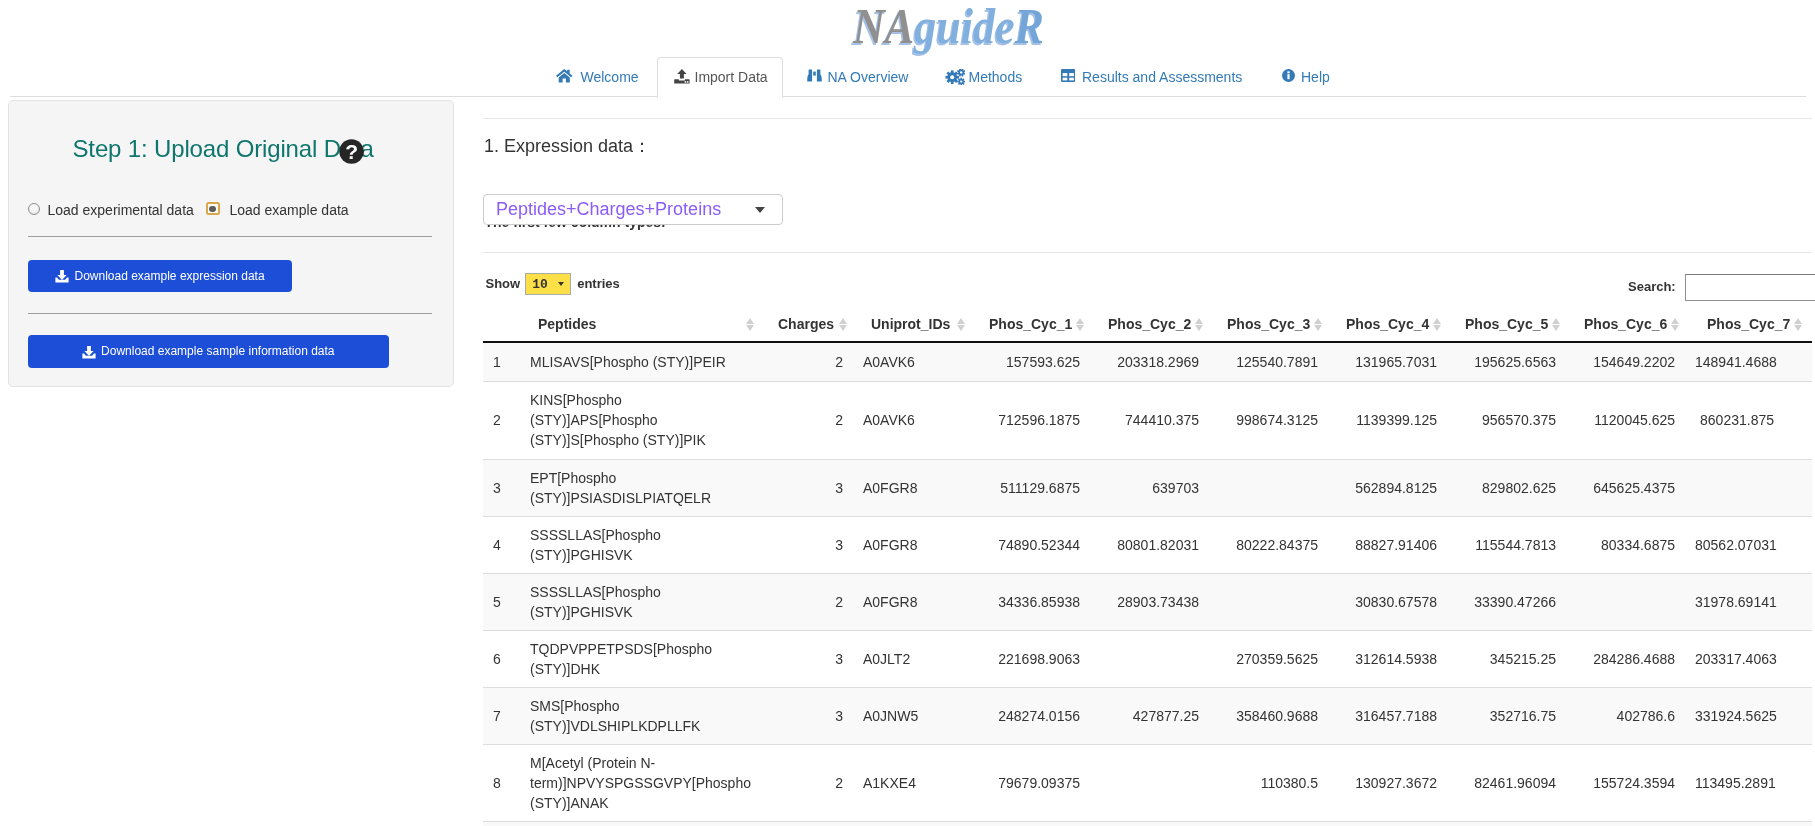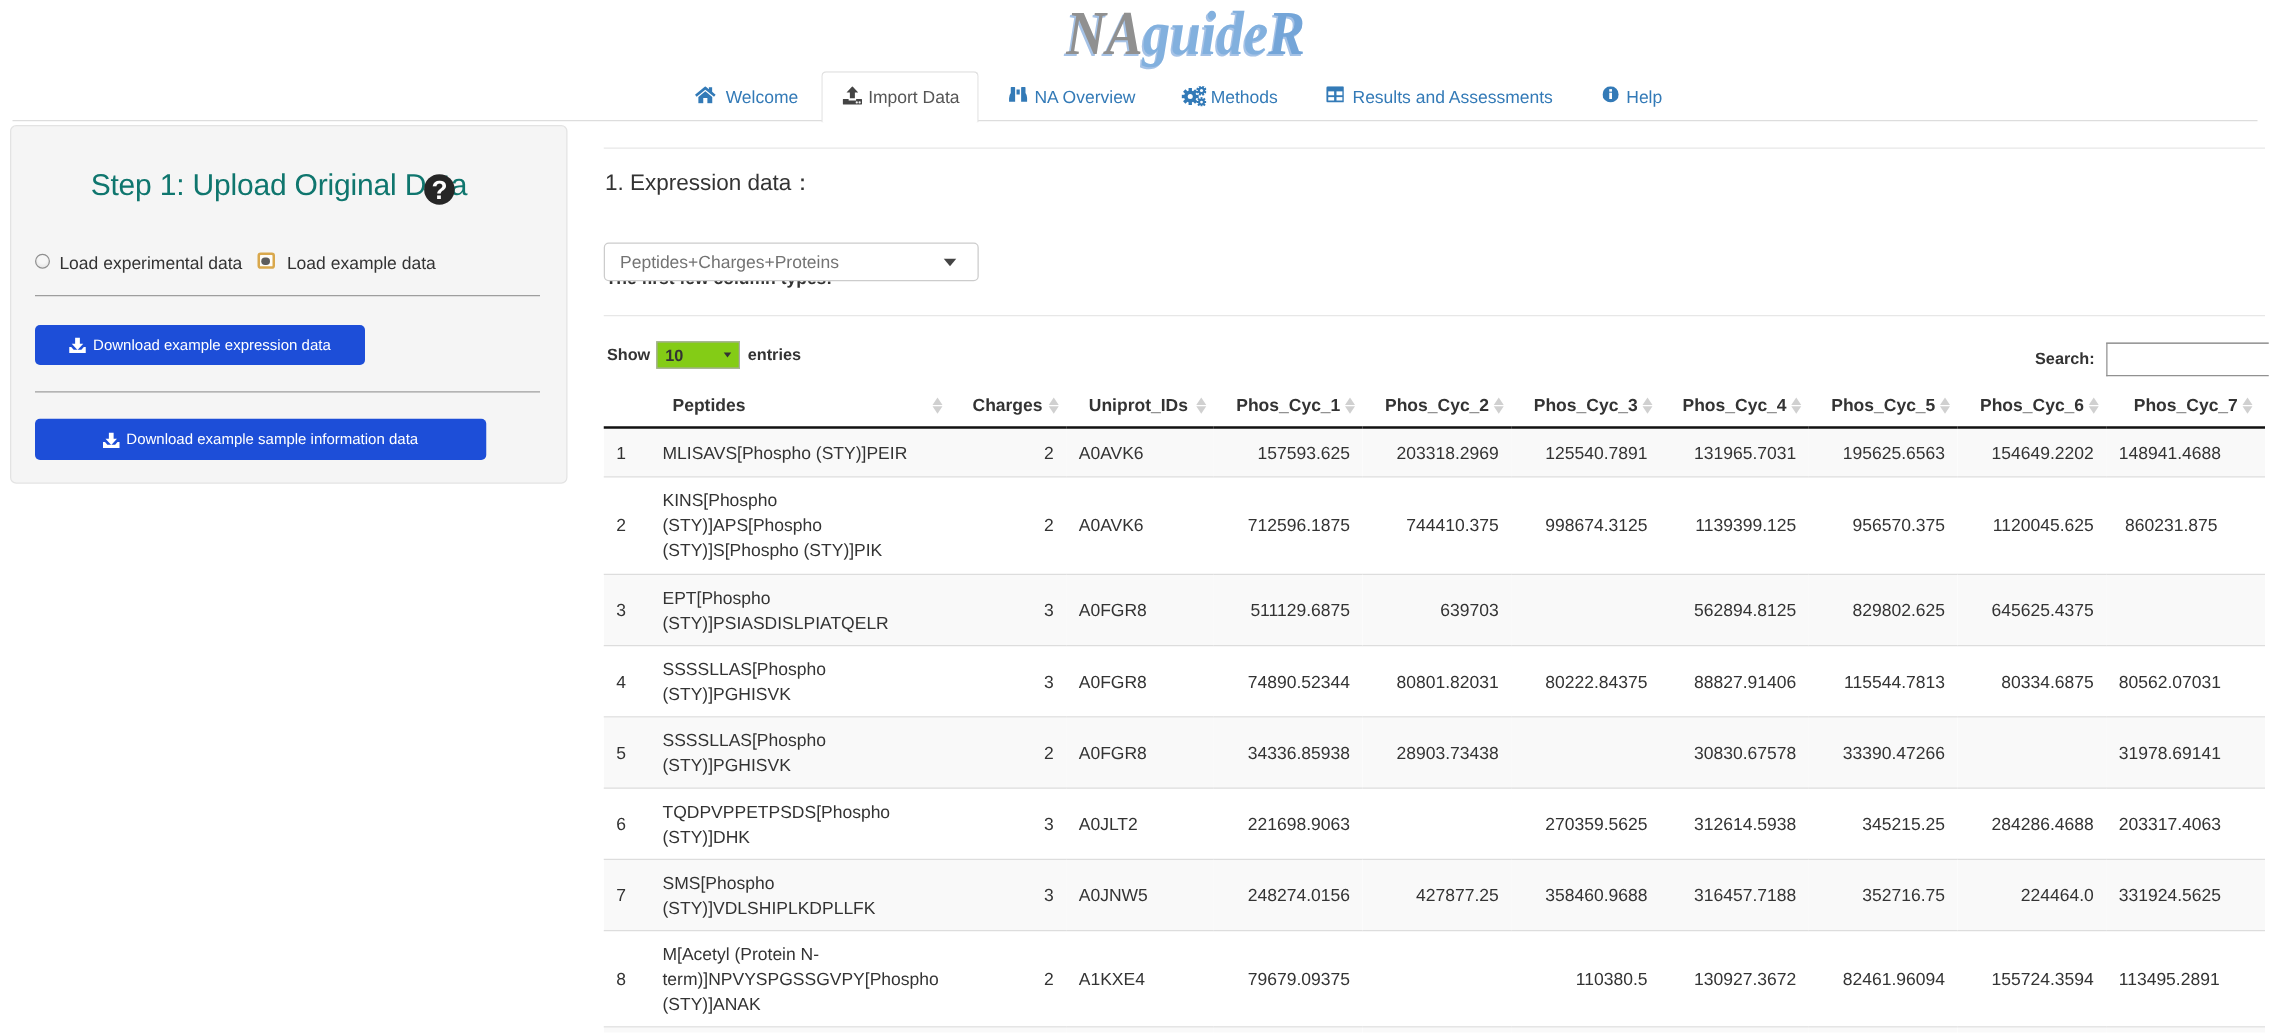--- a/index.html
+++ b/index.html
@@ -31,29 +31,29 @@
 .bluebtn { position:absolute; left:27.8px; height:32.5px; background:#1d4ed8; border-radius:4px;
   color:#fff; font-size:12px; display:flex; align-items:center; justify-content:center; }
 .bluebtn svg { margin-right:5px; position:relative; top:1px; }
 
 
 #topline { position:absolute; left:483px; top:118px; width:1329px; height:1px; background:#e7e7e7; }
 #h1e { position:absolute; left:484px; top:135.5px; font-size:18px; line-height:20px; color:#333; }
 #lab1 { position:absolute; left:484.5px; top:166.5px; font-size:14px; font-weight:bold; line-height:20px;margin-top:45px; }
 #selbox { position:absolute; left:483px; top:194px; width:298px; height:29px; border:1px solid #ccc;
   border-radius:4px; background:#fff; }
-#selbox span { position:absolute; left:12px; top:0; line-height:29px; font-size:14px; color:#737373; }
+#selbox span { position:absolute; left:12px; top:0; line-height:29px; font-size:18px; color:#8b5cf6; }
 #selbox .car { position:absolute; right:17px; top:11.5px; width:0; height:0;
   border-left:5.5px solid transparent; border-right:5.5px solid transparent; border-top:6.5px solid #444; }
 #hr2 { position:absolute; left:483px; top:251.5px; width:1329px; height:1px; background:#e7e7e7; }
 
 #showrow { position:absolute; left:485.5px; top:273px; height:21.5px; display:flex; align-items:center;
   font-size:13px; font-weight:bold; color:#333; }
-#lensel { width:67px; height:21.5px; border:1px solid #aaa; background:#84cc16; position:relative;
-  margin-left:5px; margin-right:6px; box-sizing:border-box; }
+#lensel { width:46px; height:21.5px; border:1px solid #aaa; background:#fde047; position:relative;
+  margin-left:5px; margin-right:6px; box-sizing:border-box;font-family:Liberation Mono, monospace; }
 #lensel span { position:absolute; left:6px; top:3px; font-size:13px; font-weight:bold; }
 #lensel .car { position:absolute; right:6px; top:8px; width:0; height:0;
   border-left:3.5px solid transparent; border-right:3.5px solid transparent; border-top:4.5px solid #333; }
 #searchlab { position:absolute; left:1628px; top:280px; font-size:13px; font-weight:bold; line-height:13px; }
 #searchbox { position:absolute; left:1685px; top:273.5px; width:170px; height:25.5px;
   border:1px solid #919191; border-top-color:#7a7a7a; background:#fff; }
 
 
 #tbl { position:absolute; left:483px; top:300.5px; width:1329px; border-collapse:collapse;
   table-layout:fixed; font-size:14px; color:#333; }
@@ -361,21 +361,21 @@
 <tr class="odd">
         <td>7</td>
         <td>SMS[Phospho (STY)]VDLSHIPLKDPLLFK</td>
         <td class="num">3</td>
         <td>A0JNW5</td>
         <td class="num">248274.0156</td>
         <td class="num">427877.25</td>
         <td class="num">358460.9688</td>
         <td class="num">316457.7188</td>
         <td class="num">352716.75</td>
-        <td class="num">224464.0</td>
+        <td class="num">402786.6</td>
         <td class="num c10">331924.5625</td>
       </tr>
 <tr class="r8">
         <td>8</td>
         <td>M[Acetyl (Protein N-term)]NPVYSPGSSGVPY[Phospho (STY)]ANAK</td>
         <td class="num">2</td>
         <td>A1KXE4</td>
         <td class="num">79679.09375</td>
         <td class="num"></td>
         <td class="num">110380.5</td>

